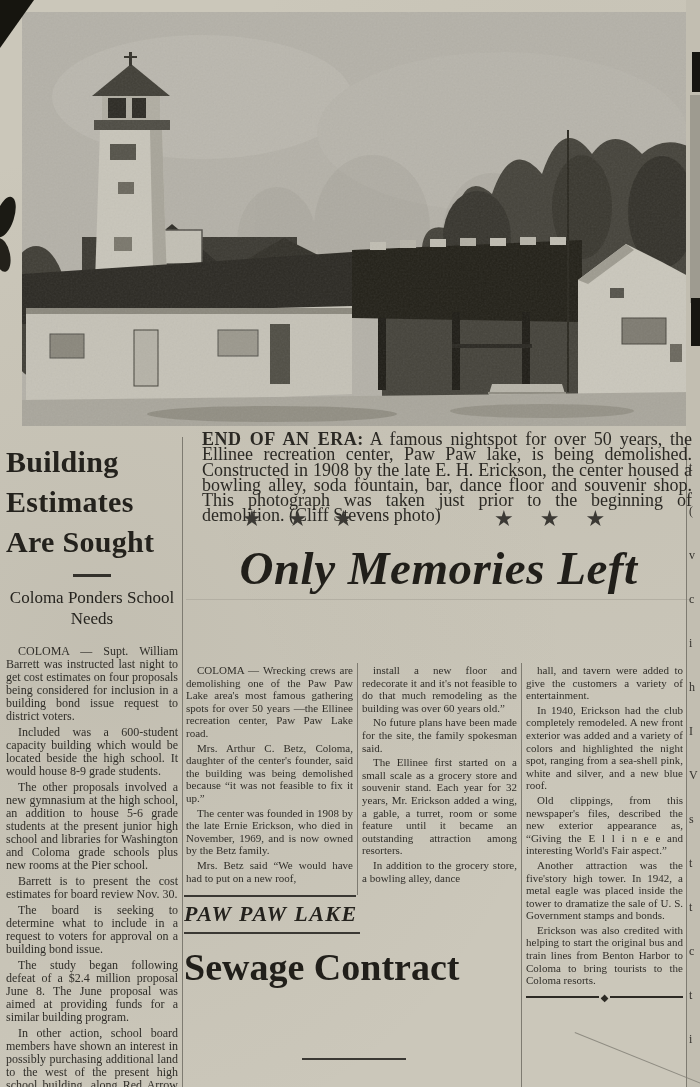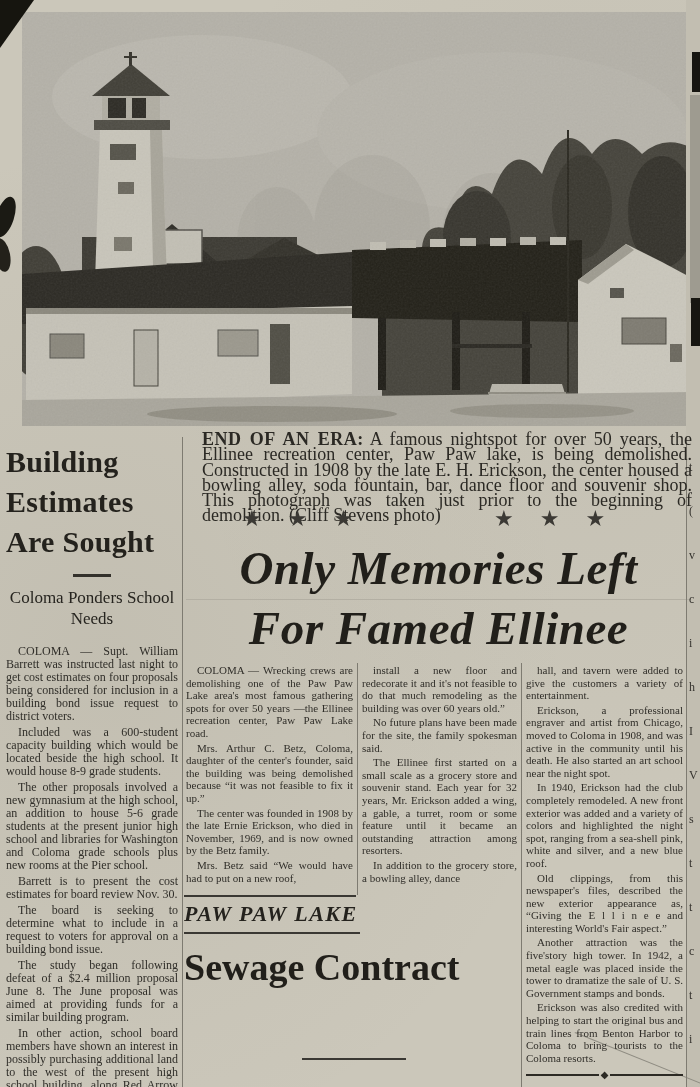--- a/index.html
+++ b/index.html
@@ -214,38 +214,36 @@
     <span>★</span>
   </div>
   <div class="stars stars-right">
     <span>★</span>
     <span>★</span>
     <span>★</span>
   </div>
 
   <div class="main-headline">
     <div>Only Memories Left</div>
-    <div>For Famed Ellinee</div>
   </div>
 
   <div class="col col1">
     <p>COLOMA — Wrecking crews are demolishing one of the Paw Paw Lake area's most famous gathering spots for over 50 years —the Ellinee recreation center, Paw Paw Lake road.</p>
     <p>Mrs. Arthur C. Betz, Coloma, daughter of the center's founder, said the building was being demolished because “it was not feasible to fix it up.”</p>
     <p>The center was founded in 1908 by the late Ernie Erickson, who died in November, 1969, and is now owned by the Betz family.</p>
     <p>Mrs. Betz said “We would have had to put on a new roof,</p>
   </div>
   <div class="col col2">
     <p>install a new floor and redecorate it and it's not feasible to do that much remodeling as the building was over 60 years old.”</p>
     <p>No future plans have been made for the site, the family spokesman said.</p>
     <p>The Ellinee first started on a small scale as a grocery store and souvenir stand. Each year for 32 years, Mr. Erickson added a wing, a gable, a turret, room or some feature until it became an outstanding attraction among resorters.</p>
     <p>In addition to the grocery store, a bowling alley, dance</p>
   </div>
   <div class="col col3">
     <p>hall, and tavern were added to give the customers a variety of entertainment.</p>
-    <p>Erickson, a professional engraver and artist from Chicago, moved to Coloma in 1908, and was active in the community until his death. He also started an art school near the night spot.</p>
     <p>In 1940, Erickson had the club completely remodeled. A new front exterior was added and a variety of colors and highlighted the night spot, ranging from a sea-shell pink, white and silver, and a new blue roof.</p>
     <p>Old clippings, from this newspaper's files, described the new exterior appearance as, “Giving the E l l i n e e and interesting World's Fair aspect.”</p>
     <p>Another attraction was the five'story high tower. In 1942, a metal eagle was placed inside the tower to dramatize the sale of U. S. Government stamps and bonds.</p>
     <p>Erickson was also credited with helping to start the original bus and train lines from Benton Harbor to Coloma to bring tourists to the Coloma resorts.</p>
     <div class="end-divider">
       <span>◆</span>
     </div>
   </div>
 
   <div class="hrule hrule-kicker-top"></div>

